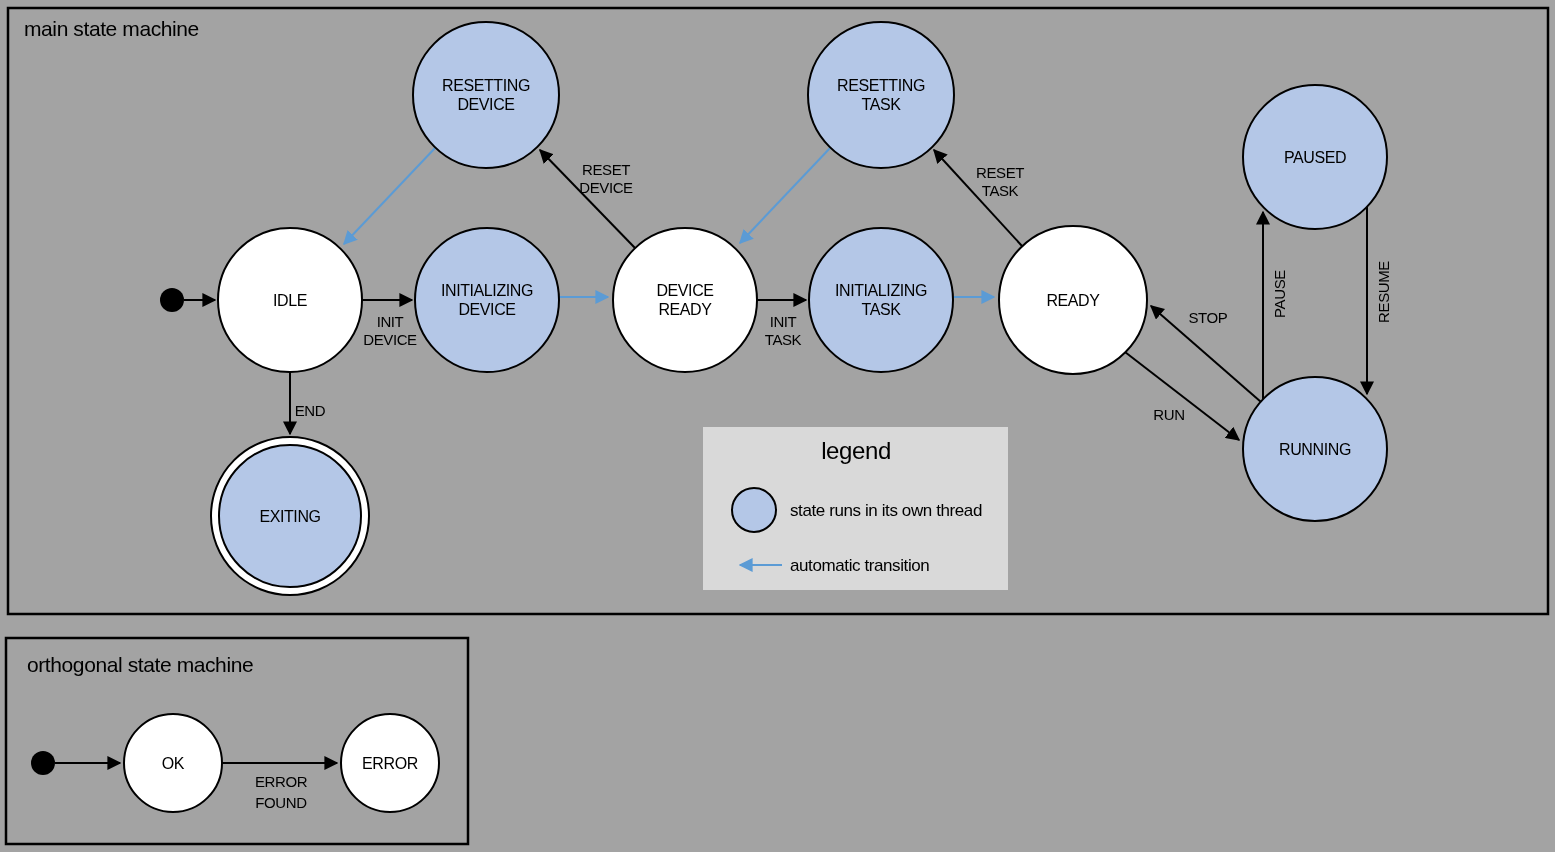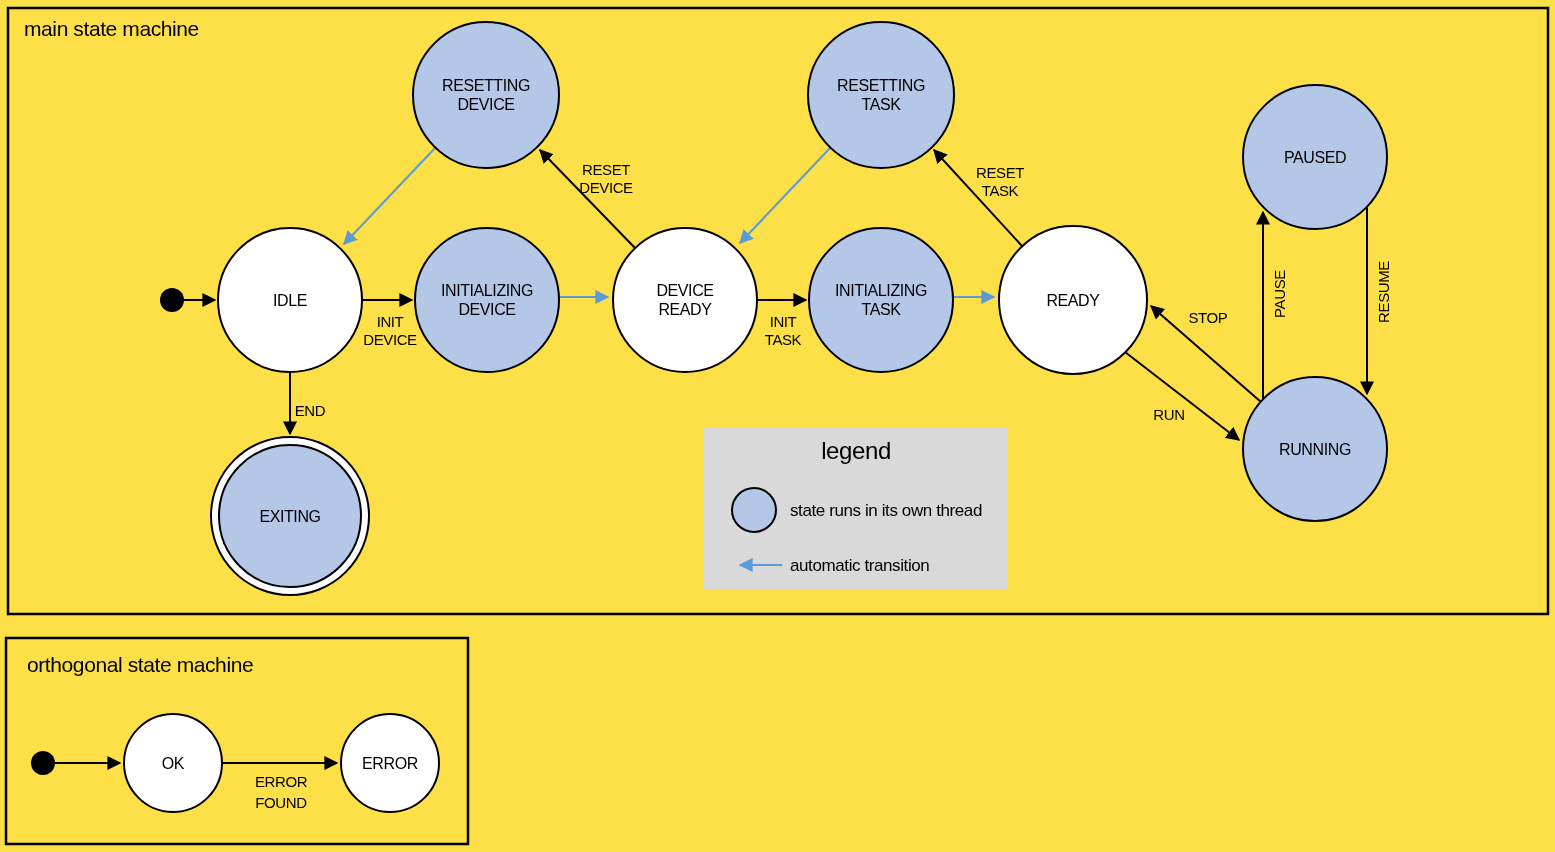--- a/index.html
+++ b/index.html
@@ -1,16 +1,16 @@
 <!DOCTYPE html>
 <html><head>
 <meta charset="utf-8">
 <style>
   html,body{margin:0;padding:0;background:#ffffff;}
-  .stage{position:relative;width:1555px;height:852px;background:#fde047;
+  .stage{position:relative;width:1555px;height:852px;background:#a3a3a3;
          font-family:"Liberation Sans", sans-serif;}
   svg text{font-family:"Liberation Sans", sans-serif;fill:#000;letter-spacing:-0.4px;}
   .box{fill:none;stroke:#000;stroke-width:2.5;}
   .state{fill:#ffffff;stroke:#000;stroke-width:2;}
   .state.thread{fill:#b4c7e7;}
   .final-outer{fill:#ffffff;stroke:#000;stroke-width:2;}
   .edge{stroke:#000;stroke-width:2;fill:none;}
   .edge.auto{stroke:#5b9bd5;}
   .initdot{fill:#000;stroke:none;}
   .box-title{font-size:21px;}

